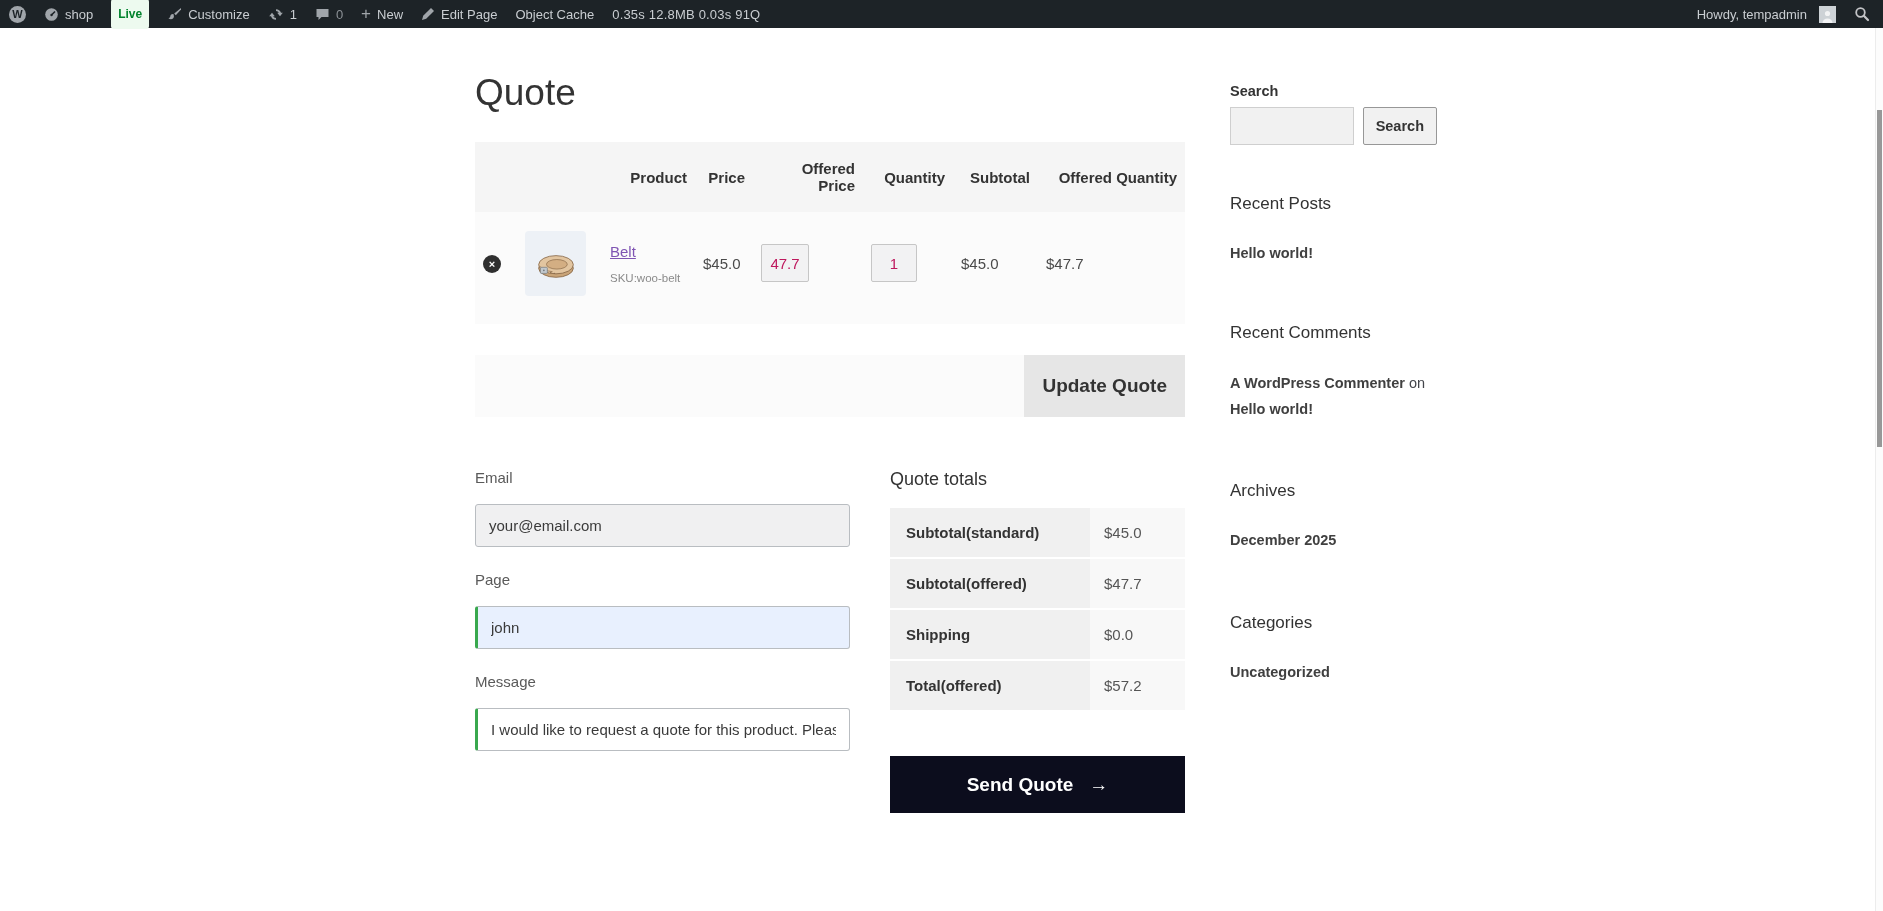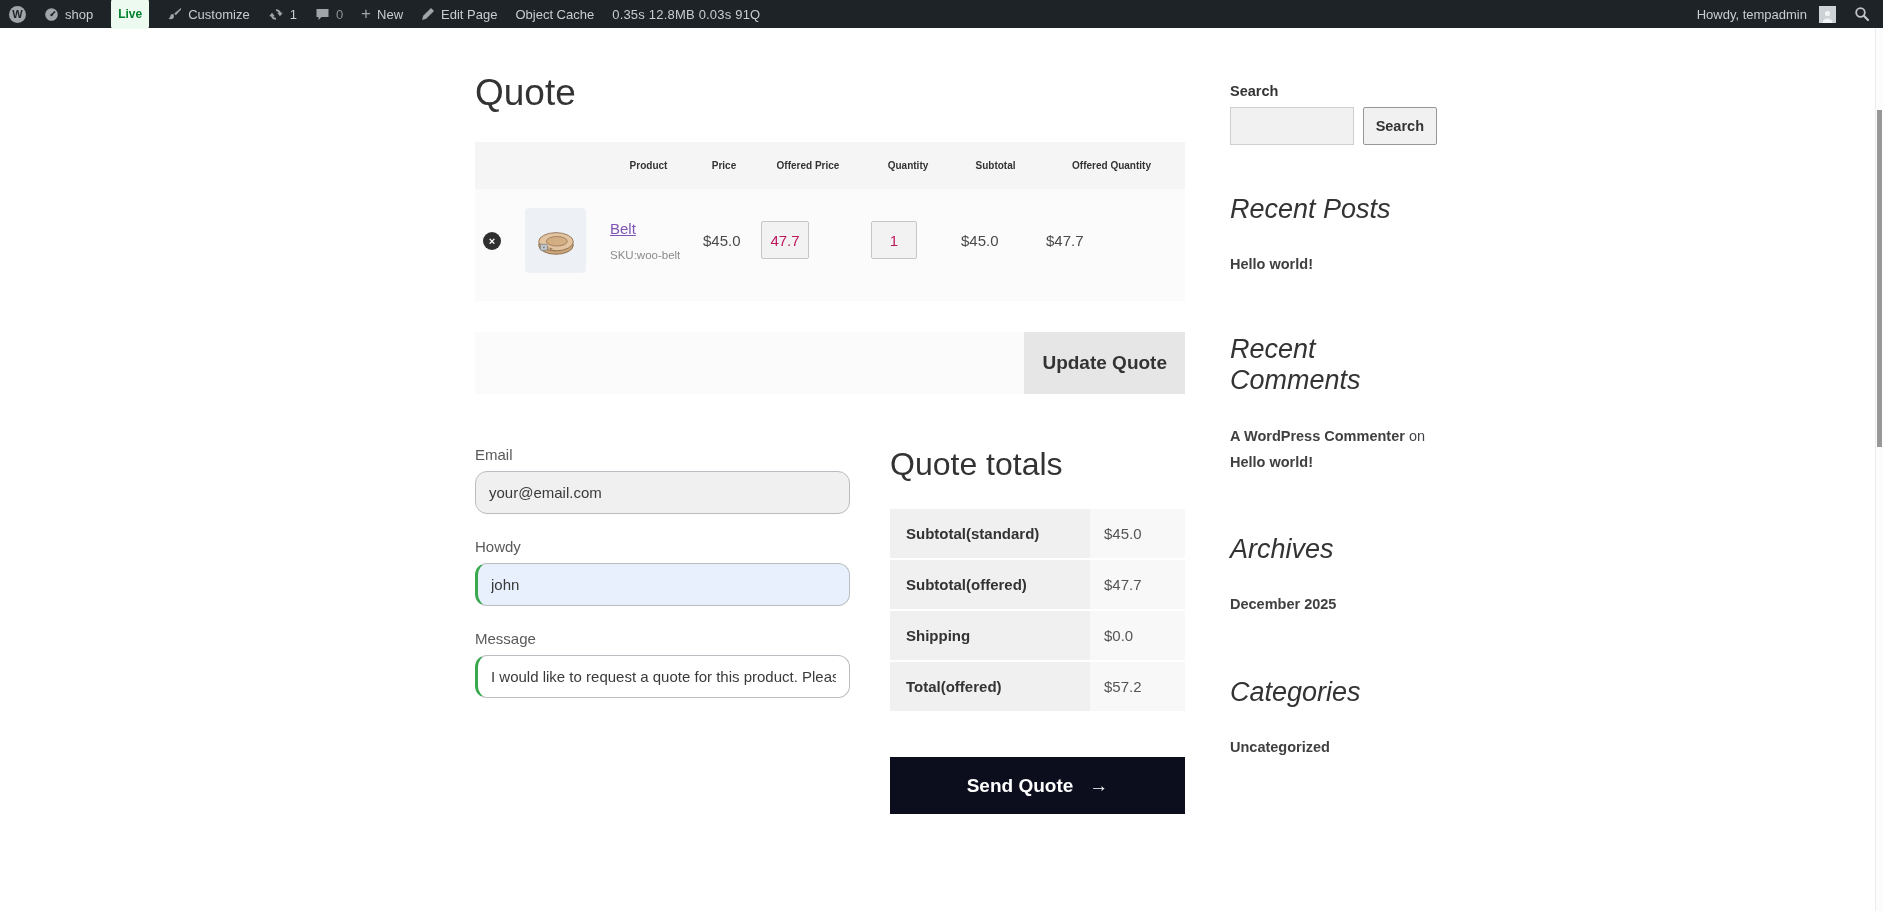--- a/index.html
+++ b/index.html
@@ -30,22 +30,22 @@
   .scroll-thumb { position:absolute; left:1px; right:1px; top:82px; height:337px; background:#989898; }
 
   
   .container { position:absolute; top:28px; left:475px; width:962px;
                display:grid; grid-template-columns:710px 207px; column-gap:45px; }
 
   
   .page-title { margin-top:44px; font-size:37px; font-weight:300; color:#333; }
 
   table.quote-table { width:100%; border-collapse:collapse; margin-top:28px; }
-  .quote-table thead th { background:#f5f5f5; padding:18px 8px; text-align:center;
-                          font-size:10px; font-weight:600; color:#333; }
+  .quote-table thead th { background:#f5f5f5; padding:18px 8px; text-align:right;
+                          font-size:15px; font-weight:600; color:#333; }
   .quote-table tbody td { background:#fbfbfb; height:112px; vertical-align:middle;
                           padding:4px 8px 14px; font-size:15px; color:#4a4a4a; }
   .remove-btn { width:18px; height:18px; border-radius:50%; background:#2f2f2f; color:#fff;
                 font-size:11px; font-weight:700; line-height:18px; text-align:center;
                 display:inline-block; cursor:pointer; }
   .thumb { width:61px; height:65px; background:#edf1f6; border-radius:4px;
            display:inline-flex; align-items:center; justify-content:center; }
   .prod-link { color:#7f54b3; text-decoration:underline; font-size:15px; }
   .sku { color:#8a8a8a; font-size:11.5px; margin-top:12px; }
   .mini-input { height:38px; background:#f2f2f3; border:1px solid #c6c6c6; border-radius:2px;
@@ -53,47 +53,47 @@
   .offered-input { width:48px; }
   .qty-input { width:46px; }
 
   .update-strip { margin-top:31px; background:#fbfbfb; display:flex; justify-content:flex-end; }
   .update-btn { background:#e6e6e6; border:none; padding:20px 18px; font-size:19px;
                 font-weight:600; color:#333; cursor:pointer; font-family:inherit; }
 
   .form-totals { margin-top:52px; display:grid; grid-template-columns:375px 295px; column-gap:40px; }
   .field-group { margin-bottom:24px; }
   .field-label { display:block; font-size:15px; color:#5a5a5a; margin-bottom:8px; }
-  .text-field { width:100%; height:43px; border:1px solid #b9bdc1; border-radius:12px;
-                padding:12px 13px; font-size:15px; color:#3a3a3a; font-family:inherit; }
+  .text-field { width:100%; height:43px; border:1px solid #b9bdc1; border-radius:3px;
+                padding:12px 13px; font-size:15px; color:#3a3a3a; font-family:inherit;margin-top:10px; }
   .email-field { background:#f0f0f1; }
   .name-field { background:#e8f0fe; border-left:3px solid #39a84e; }
   .message-field { background:#fff; border-left:3px solid #39a84e; white-space:nowrap; overflow:hidden; }
 
-  .totals-heading { font-size:32px; font-weight:300; color:#333; margin-bottom:26px; }
+  .totals-heading { font-size:18px; font-weight:300; color:#333; margin-bottom:18px; }
   table.totals { width:100%; border-collapse:collapse; }
   .totals th { background:#f0f0f0; text-align:left; font-size:15px; font-weight:700; color:#333;
                padding:16px 16px; width:200px; border-bottom:2px solid #fff; }
   .totals td { background:#f8f8f8; font-size:15px; color:#555; padding:16px 14px;
                border-bottom:2px solid #fff; }
   .totals tr.bold-val td { font-weight:700; color:#333; }
   .send-btn { margin-top:44px; width:100%; height:57px; background:#0c0d1d; color:#fff;
               border:none; font-size:19px; font-weight:700; display:flex; align-items:center;
               justify-content:center; gap:16px; cursor:pointer; font-family:inherit; }
 
   
   .sidebar { padding-top:55px; font-size:14.5px; }
   .search-label { font-weight:700; color:#333; font-size:14.5px; display:block; margin-bottom:8px; }
   .search-row { display:flex; align-items:stretch; gap:9px; }
   .search-input { flex:1; min-width:0; height:38px; background:#f1f1f1; border:1px solid #cfcfcf;
                   padding:0 8px; font-family:inherit; font-size:14px; }
   .search-btn { height:38px; background:#f1f1f1; border:1px solid #979797; border-radius:2px;
                 padding:0 12px; font-size:14.5px; font-weight:700; color:#333;
                 cursor:pointer; font-family:inherit; }
-  .widget-heading { font-size:27px; font-weight:300; color:#333;font-style:italic; }
+  .widget-heading { font-size:17px; font-weight:300; color:#333; }
   .wh-posts { margin-top:49px; }
   .wh-comments { margin-top:57px; }
   .wh-archives { margin-top:59px; }
   .wh-categories { margin-top:60px; }
   .widget-link { color:#404040; font-weight:700; cursor:pointer; }
   .widget-list { margin-top:27px; line-height:25px; }
   .comment-line { margin-top:27px; line-height:26px; }
   .comment-on { font-weight:400; color:#43454b; }
 </style>
 </head>
@@ -256,21 +256,21 @@
     </div>
 
     <div class="form-totals">
 
       <div>
         <div class="field-group">
           <label class="field-label">Email</label>
           <input class="text-field email-field" value="your@email.com" style="">
         </div>
         <div class="field-group">
-          <label class="field-label">Howdy</label>
+          <label class="field-label">Page</label>
           <input class="text-field name-field" value="john" style="">
         </div>
         <div class="field-group">
           <label class="field-label">Message</label>
           <input class="text-field message-field" value="I would like to request a quote for this product. Please share" style="">
         </div>
       </div>
 
       <div>
         <h2 class="totals-heading">Quote totals</h2>

